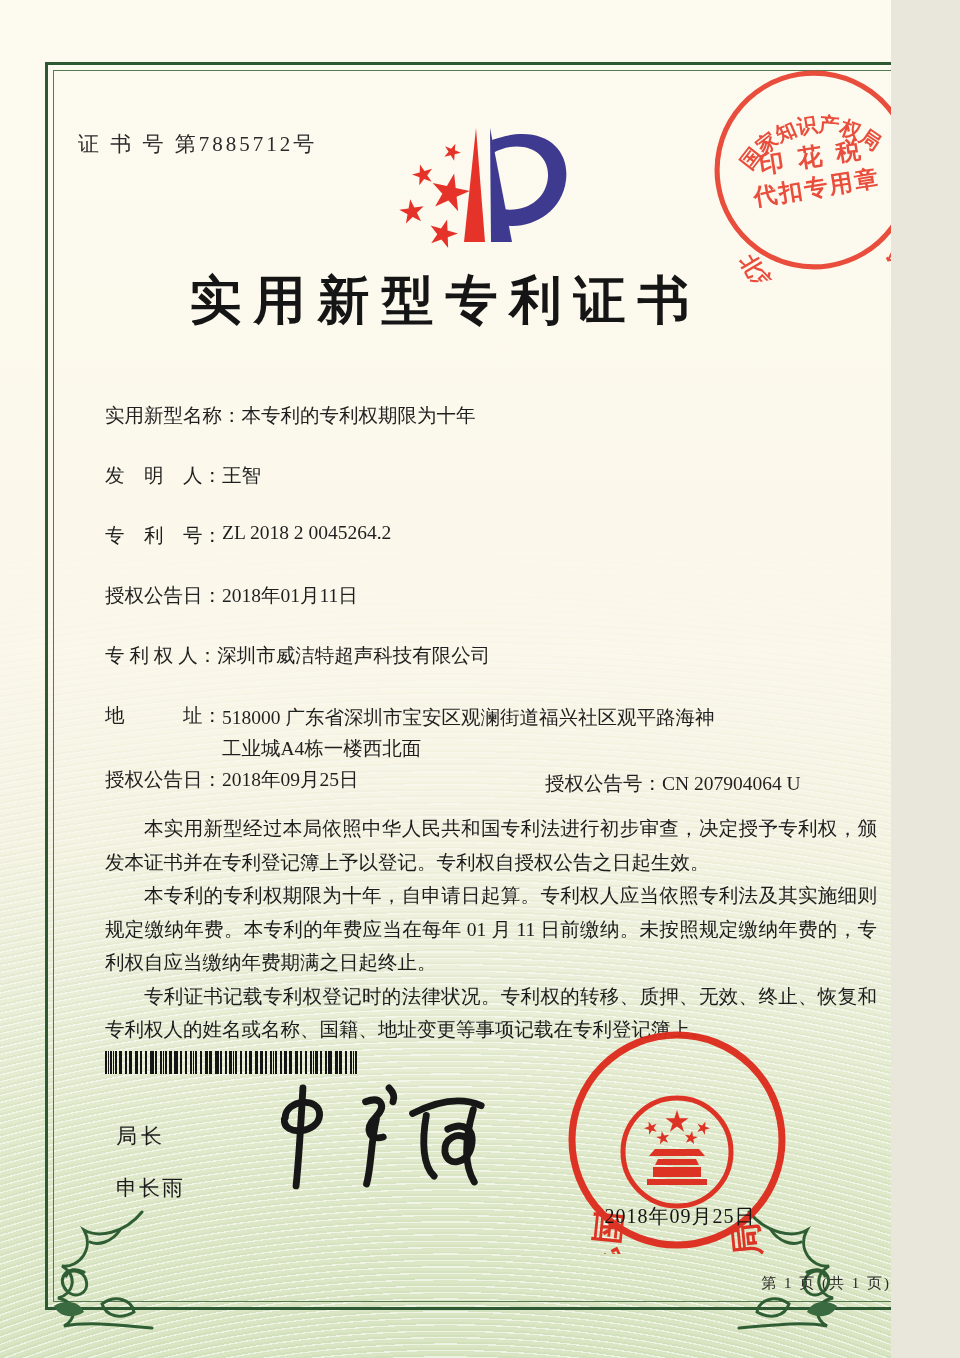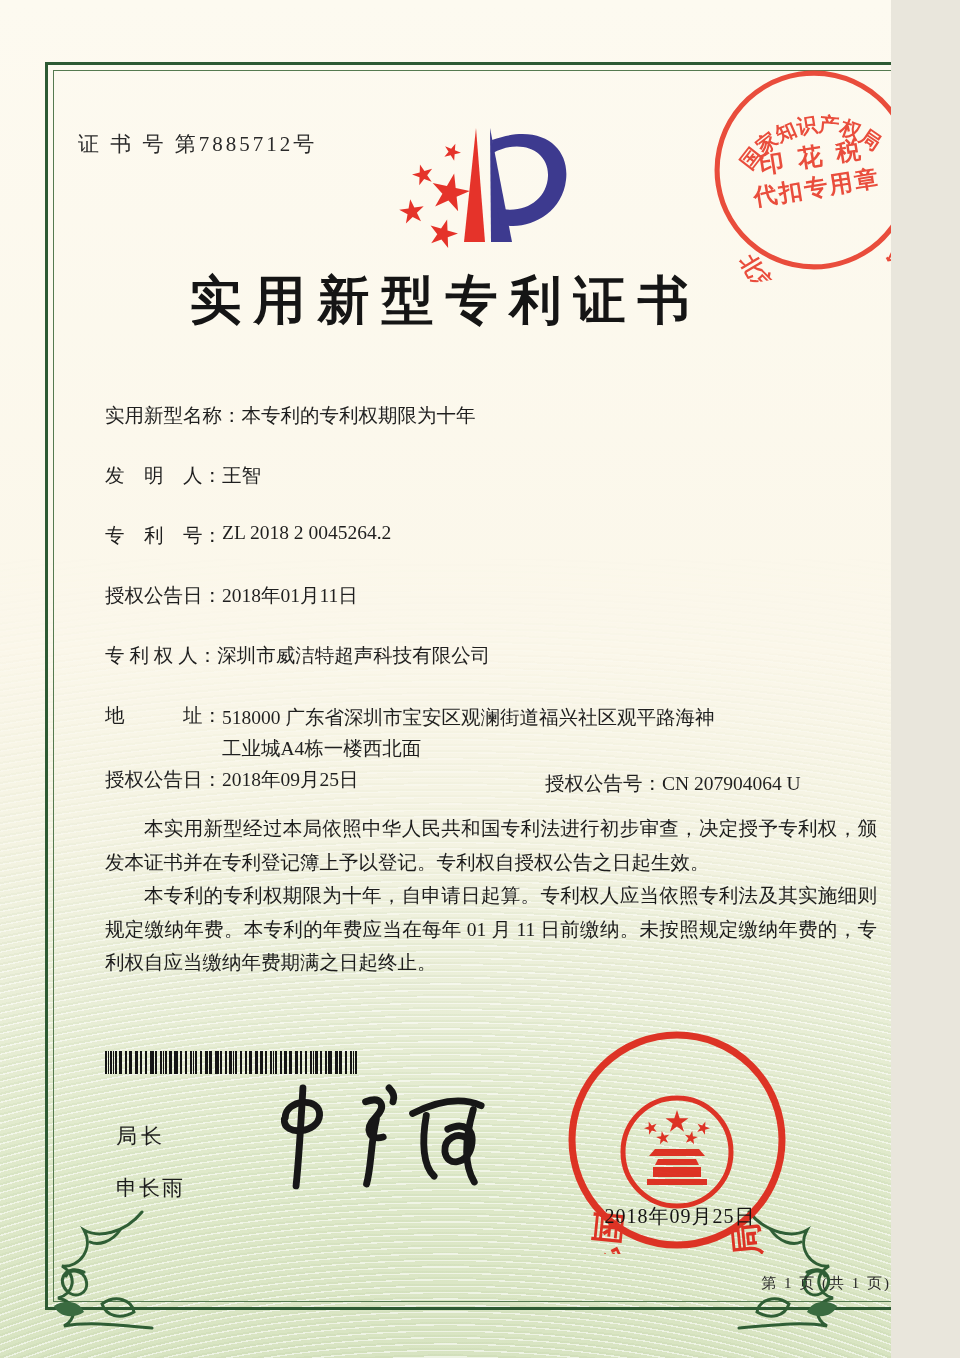--- a/index.html
+++ b/index.html
@@ -166,20 +166,21 @@
     </div>
     <div class="grant-row">
       <span><span>授权公告日：</span><span>2018年09月25日</span></span>
       <span class="grant-no"><span>授权公告号：</span><span>CN 207904064 U</span></span>
     </div>
   </div>
 
   <div class="paragraphs">
     <p>本实用新型经过本局依照中华人民共和国专利法进行初步审查，决定授予专利权，颁发本证书并在专利登记簿上予以登记。专利权自授权公告之日起生效。</p>
     <p>本专利的专利权期限为十年，自申请日起算。专利权人应当依照专利法及其实施细则规定缴纳年费。本专利的年费应当在每年 01 月 11 日前缴纳。未按照规定缴纳年费的，专利权自应当缴纳年费期满之日起终止。</p>
+    <p>专利证书记载专利权登记时的法律状况。专利权的转移、质押、无效、终止、恢复和专利权人的姓名或名称、国籍、地址变更等事项记载在专利登记簿上。</p>
   </div>
 
   <div class="barcode"></div>
 
   <div class="signoff">
     <div>局长</div>
     <div class="name">申长雨</div>
   </div>
 
   <svg class="signature" width="235" height="118" viewBox="0 0 240 120">

